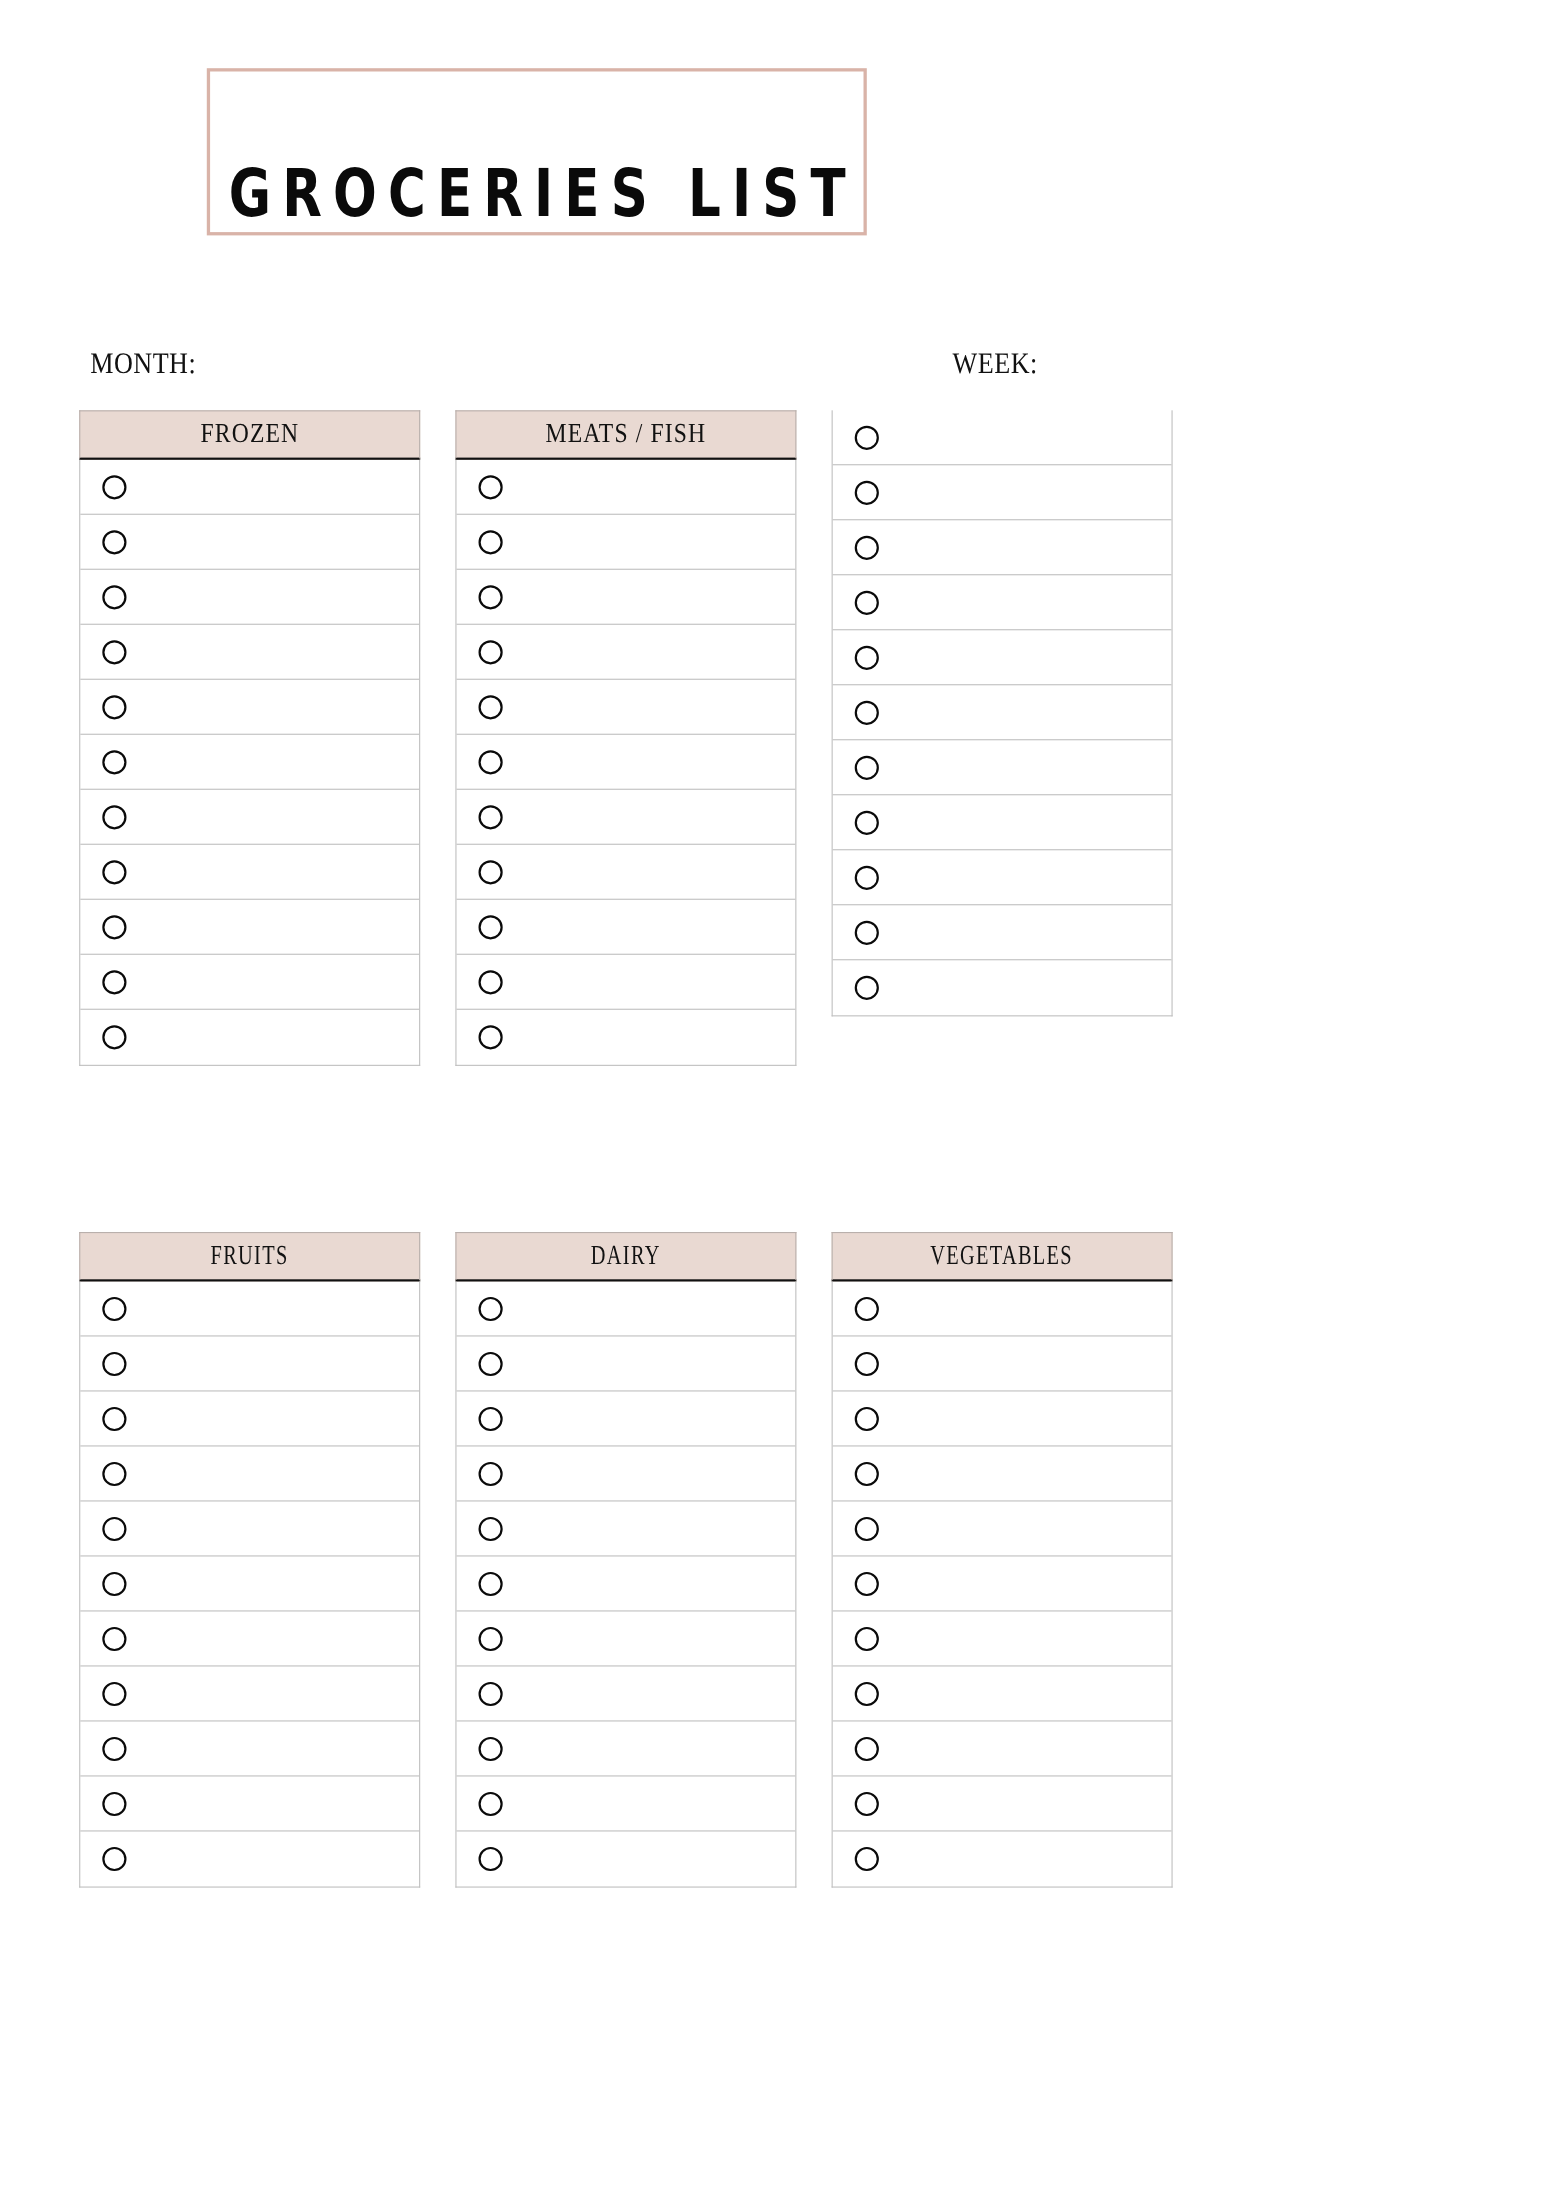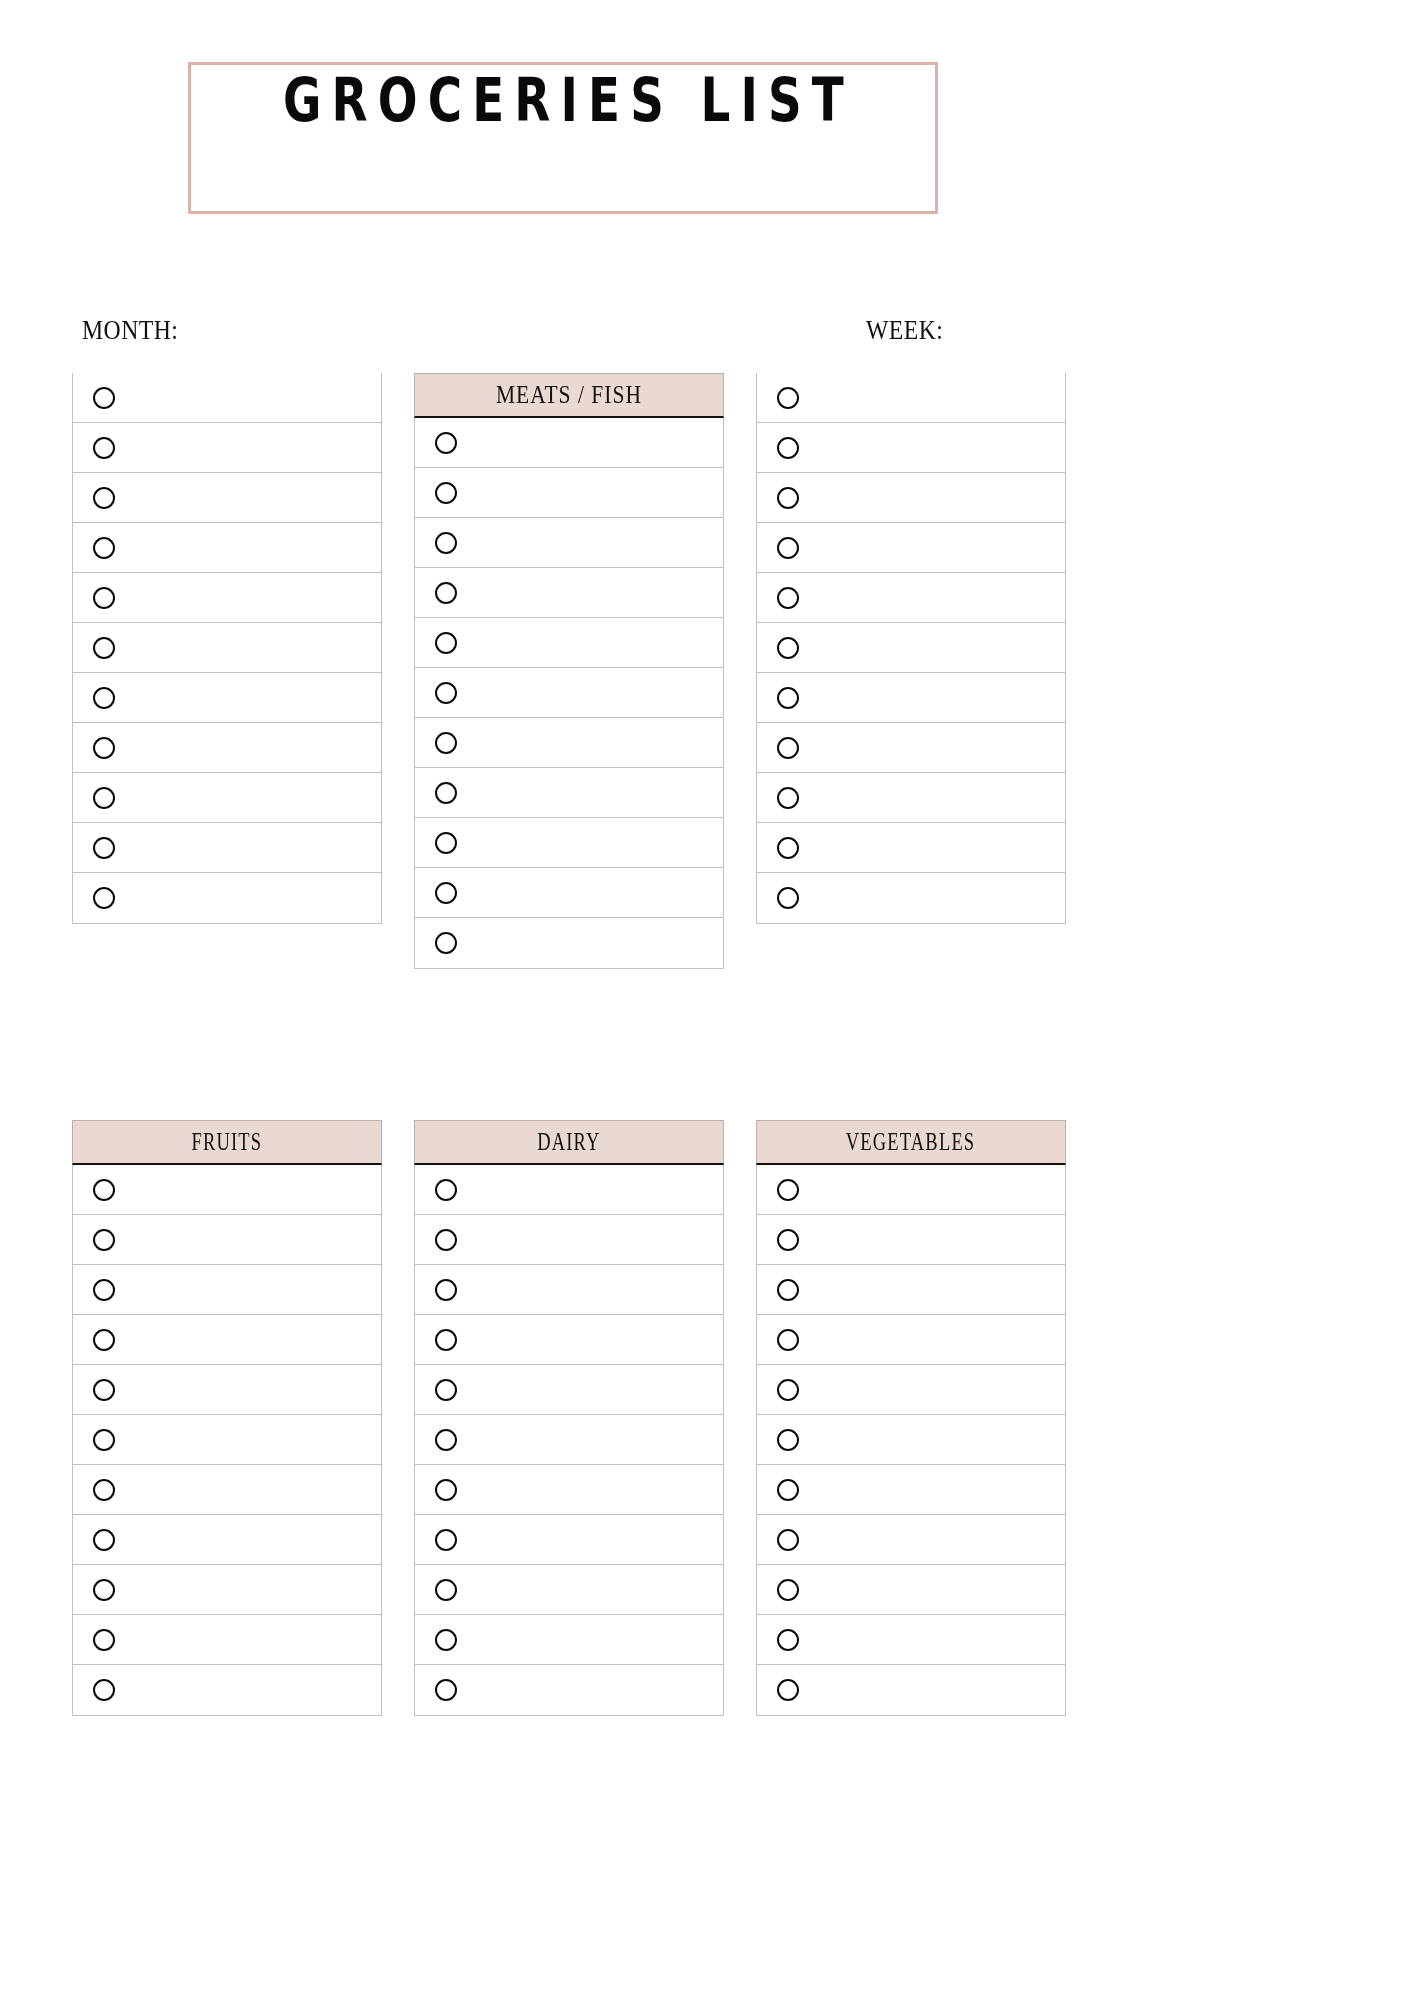--- a/index.html
+++ b/index.html
@@ -14,25 +14,25 @@
     font-family: "Liberation Serif", serif;
     position: relative;
     overflow: hidden;
   }
 
   
   .title-box {
     position: absolute;
     left: 188px;
     top: 62px;
-    width: 750px;
+    width: 600px;
     height: 152px;
     border: 3px solid #d9b3a8;
     display: flex;
-    align-items: flex-start;
+    align-items: flex-end;
     justify-content: center;
   }
 
   .title-text {
     font-family: "DejaVu Sans", sans-serif;
     font-weight: 700;
     font-size: 60px;
     letter-spacing: 13px;
     color: #0a0a0a;
     transform: scaleX(0.78);
@@ -144,20 +144,23 @@
   <div class="title-text">GROCERIES LIST</div>
 </div>
 
 <div class="meta-row">
   <div class="meta-label meta-month">MONTH:</div>
   <div class="meta-label meta-week">WEEK:</div>
 </div>
 
 <div class="section section-one">
     <div class="cat-table">
+      <div class="cat-header">
+        <div class="cat-header-text">FROZEN</div>
+      </div>
       <div class="cat-rows">
         <div class="cat-row">
           <span class="checkbox-circle"></span>
           <span class="row-writing-area"></span>
         </div>
         <div class="cat-row">
           <span class="checkbox-circle"></span>
           <span class="row-writing-area"></span>
         </div>
         <div class="cat-row">

